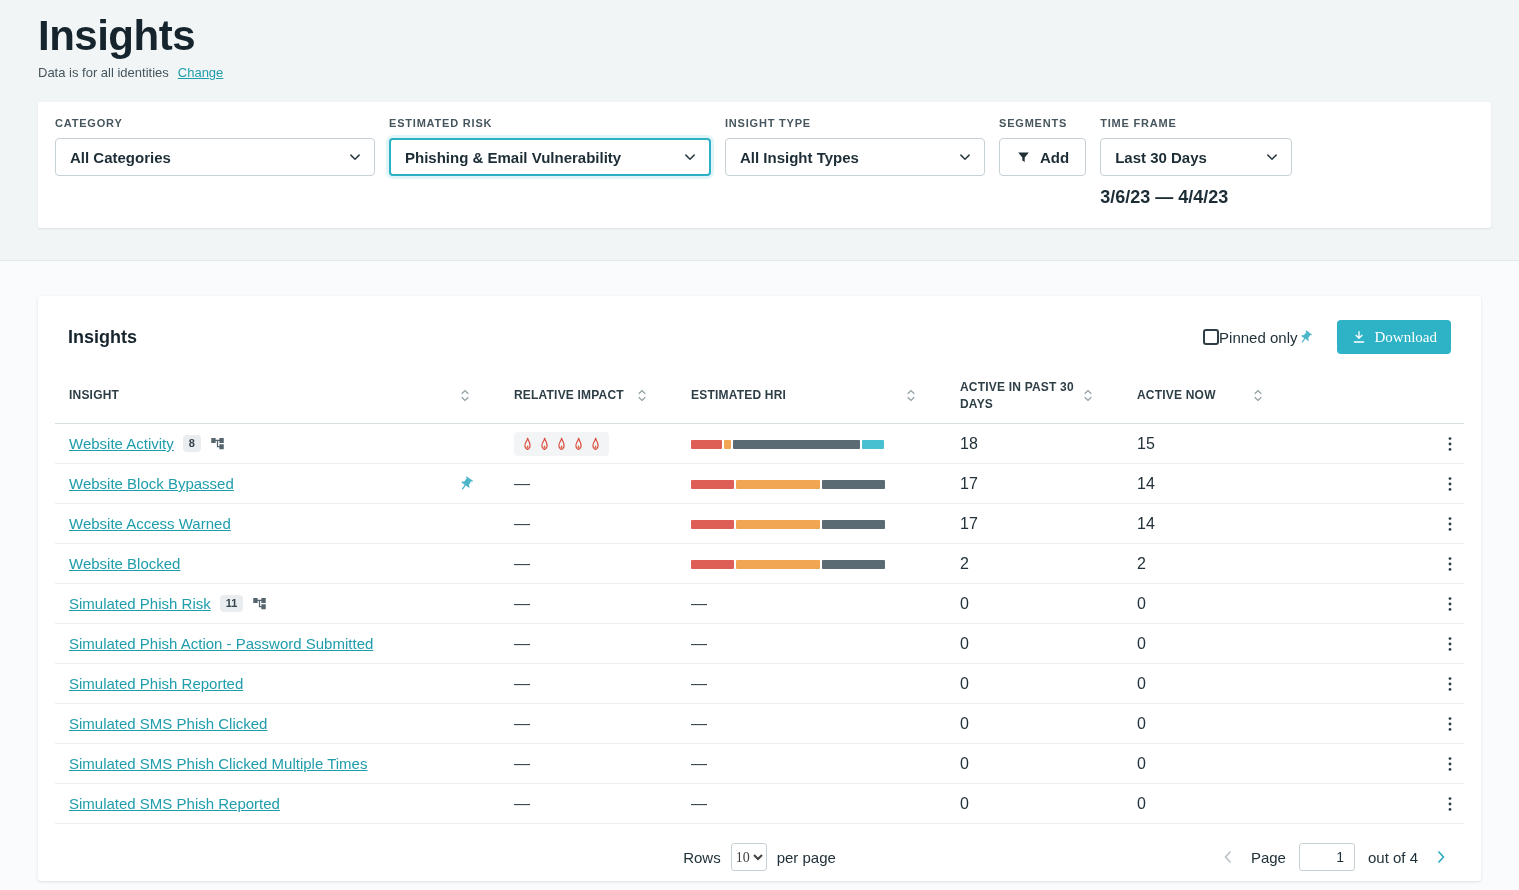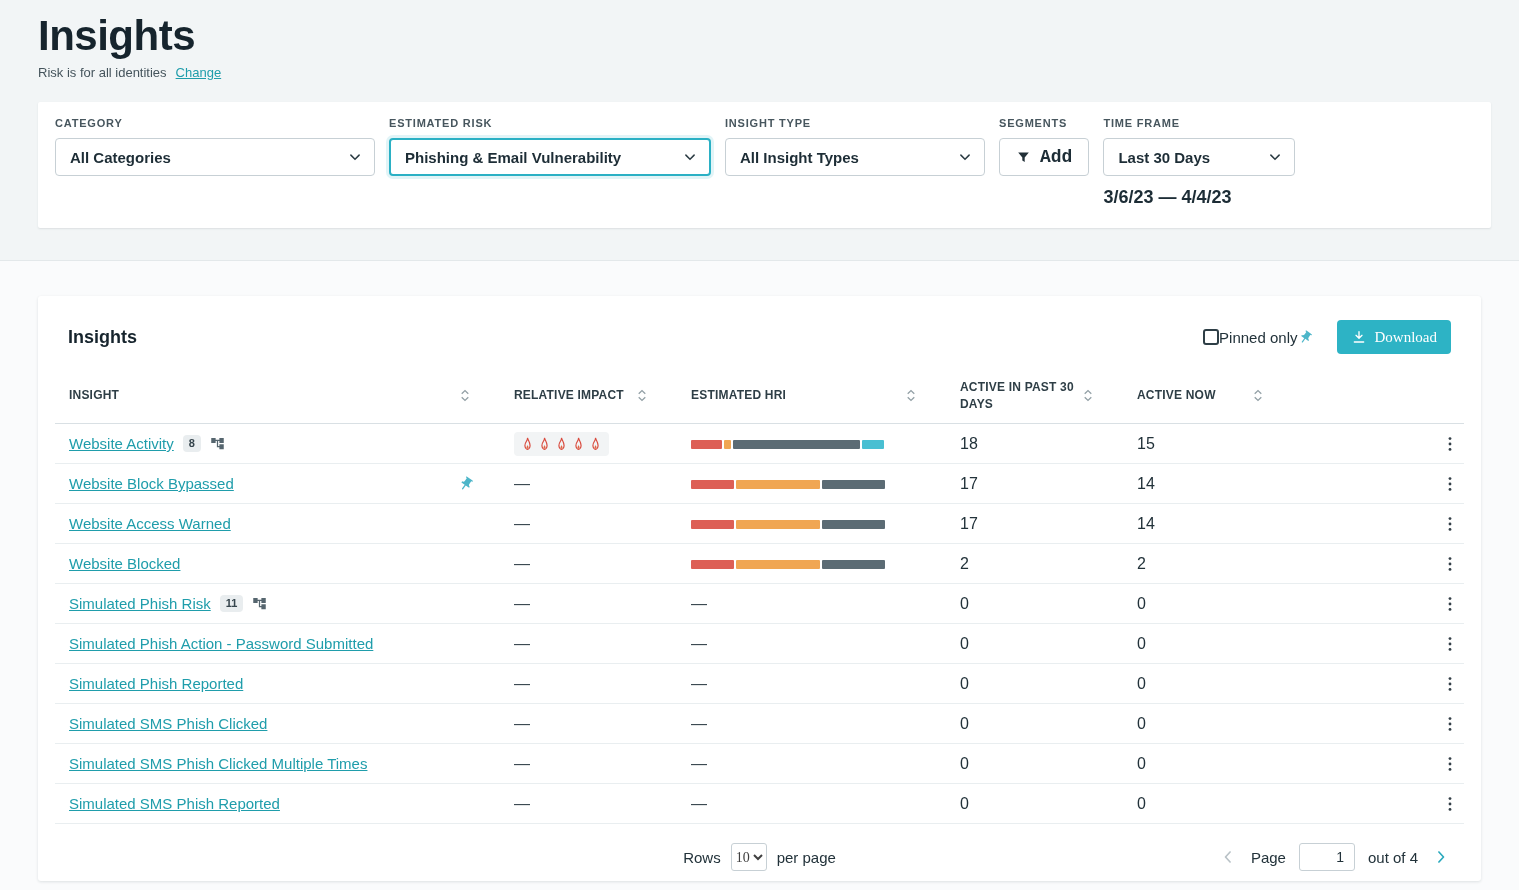--- a/index.html
+++ b/index.html
@@ -11,21 +11,21 @@
   .filter-card{margin-top:22px;background:#fff;border-radius:2px;box-shadow:0 1px 2px rgba(20,40,50,.1);padding:15px 17px 20px}
   .filters{display:flex;gap:14px;align-items:flex-start}
   .fgroup{display:flex;flex-direction:column}
   .flabel{font-size:11px;font-weight:700;letter-spacing:.8px;color:#47565e;margin-bottom:9px}
   .select{height:38px;border:1px solid #c7d0d5;border-radius:4px;background:#fff;display:flex;align-items:center;justify-content:space-between;padding:0 10px 0 14px;font-size:15px;font-weight:700;color:#1d2d36;cursor:pointer}
   .sel-cat{width:320px}
   .sel-risk{width:322px;border:2px solid #2bb0c4;box-shadow:0 0 0 3px rgba(43,176,196,.14)}
   .sel-type{width:260px}
   .sel-time{width:192px}
   .chev{width:18px;height:18px;flex:none;margin-left:8px}
-  .addbtn{height:38px;border:1px solid #c7d0d5;border-radius:4px;background:#fff;display:flex;align-items:center;gap:9px;padding:0 16px;font-size:18px;font-weight:700;color:#1d2d36;cursor:pointer;font-family:Liberation Mono, monospace}
+  .addbtn{height:38px;border:1px solid #c7d0d5;border-radius:4px;background:#fff;display:flex;align-items:center;gap:9px;padding:0 16px;font-size:15px;font-weight:700;color:#1d2d36;cursor:pointer;font-family:Liberation Sans, sans-serif}
   .range{margin-top:11px;font-size:18px;font-weight:700;color:#1d2d36}
   .main{padding:35px 38px 0}
   .card{background:#fff;border-radius:3px;box-shadow:0 1px 3px rgba(20,40,50,.12);height:585px}
   .card-head{display:flex;align-items:center;justify-content:space-between;padding:24px 30px 8px}
   .card-title{font-size:18px;font-weight:800;color:#16242d}
   .head-right{display:flex;align-items:center}
   .pinned{display:flex;align-items:center;gap:0;cursor:pointer}
   .checkbox{width:16px;height:16px;border:2px solid #2e3e46;border-radius:3px;background:#fff;flex:none}
   .pinlbl{font-size:15px;color:#22323a}
   .pin-ic{width:15px;height:15px;color:#4db6c9;transform:rotate(35deg)}
@@ -61,21 +61,21 @@
   .pchev.left{color:#b9c2c7}
   .pchev.right{color:#2aa9bd}
   .pageinput{width:56px;height:28px;border:1px solid #c7d0d5;border-radius:3px;text-align:right;padding-right:10px;font-size:14px;font-family:inherit;color:#22323a}
 </style>
 </head>
 <body>
 
 <div class="top-band">
   <h1>Insights</h1>
   <div class="subline">
-    <span>Risk is for all identities</span>
+    <span>Data is for all identities</span>
     <a class="change">Change</a>
   </div>
 
   <div class="filter-card">
     <div class="filters">
       <div class="fgroup">
         <span class="flabel">CATEGORY</span>
         <div class="select sel-cat">
           <span>All Categories</span>
           <svg class="chev" viewBox="0 0 24 24">

